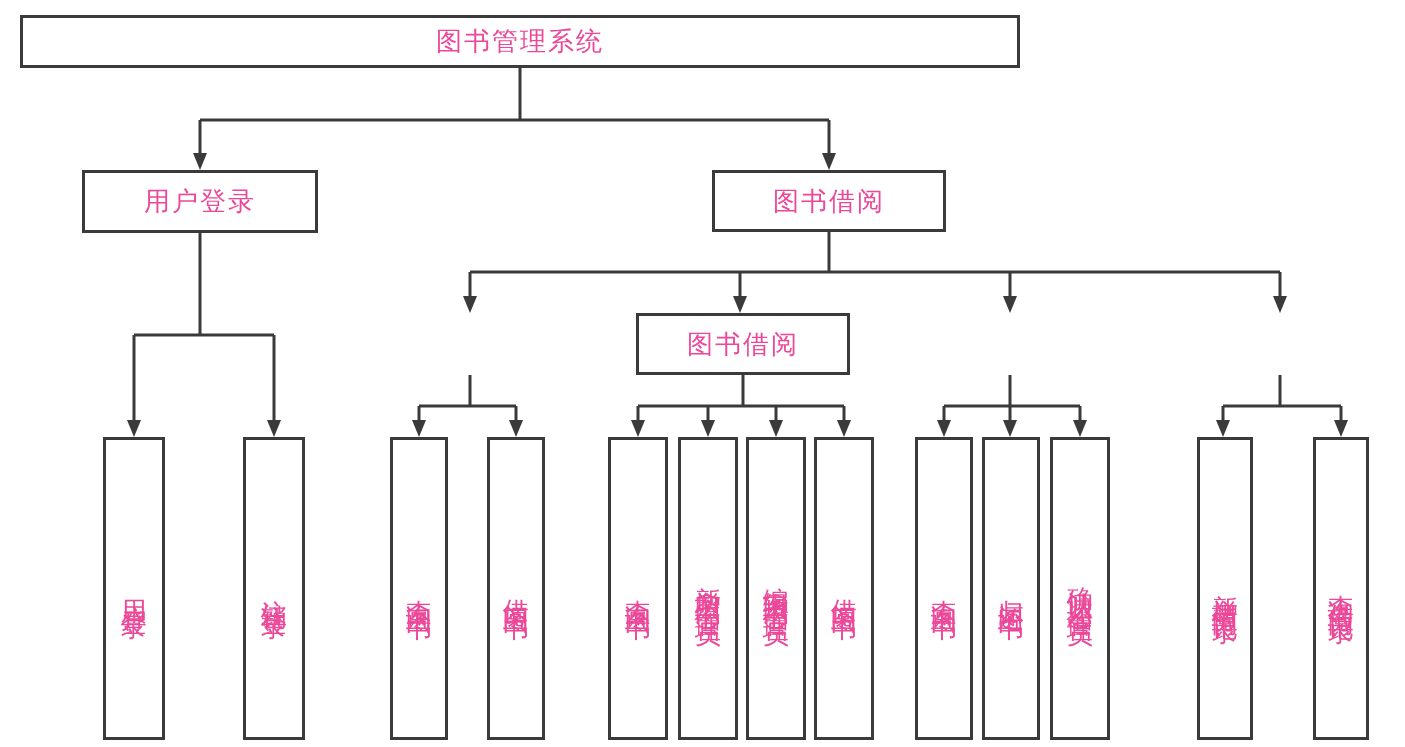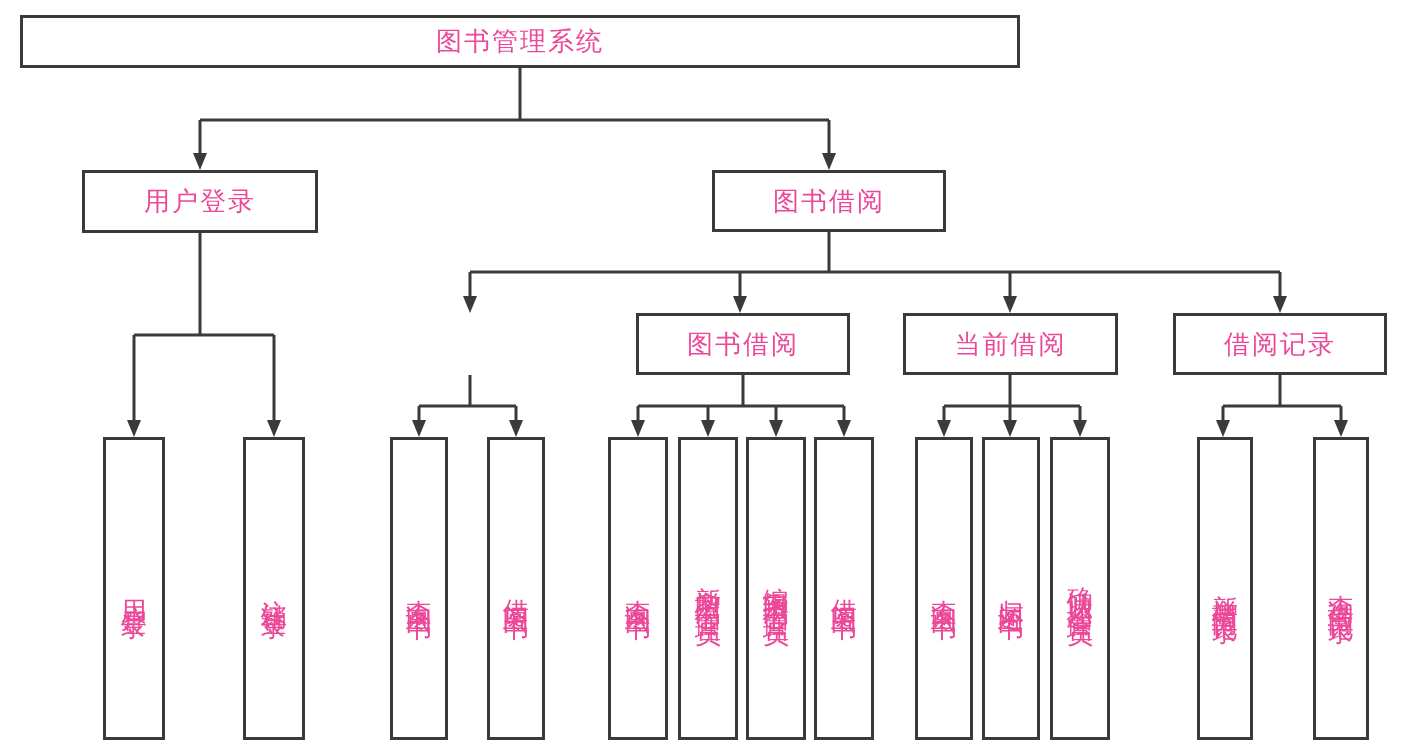--- a/index.html
+++ b/index.html
@@ -108,26 +108,20 @@
   <div class="node h" style="left:82px;top:170px;width:236px;height:63px">
     <span class="lbl">用户登录</span>
   </div>
   <div class="node h" style="left:712px;top:170px;width:234px;height:62px">
     <span class="lbl">图书借阅</span>
   </div>
 
   <div class="node h" style="left:636px;top:313px;width:214px;height:62px">
     <span class="lbl">图书借阅</span>
   </div>
-  <div class="node h" style="left:903px;top:313px;width:215px;height:62px">
-    <span class="lbl">当前借阅</span>
-  </div>
-  <div class="node h" style="left:1173px;top:313px;width:214px;height:62px">
-    <span class="lbl">借阅记录</span>
-  </div>
 
   <div class="node v" style="left:103px;top:437px;width:62px;height:303px">
     <span class="lbl">用户登录</span>
   </div>
   <div class="node v" style="left:243px;top:437px;width:62px;height:303px">
     <span class="lbl">注销登录</span>
   </div>
 
   <div class="node v" style="left:390px;top:437px;width:58px;height:303px">
     <span class="lbl">查询图书</span>

